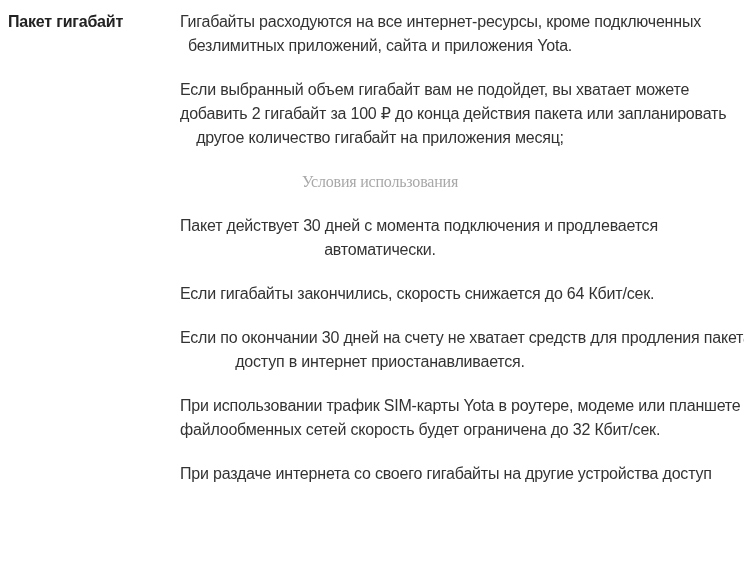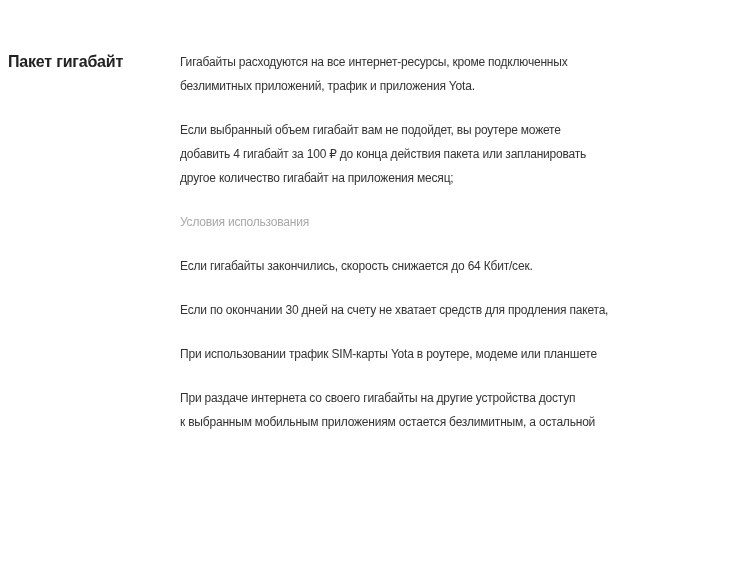--- a/index.html
+++ b/index.html
@@ -13,92 +13,98 @@
     font-family: "Liberation Sans", "DejaVu Sans", sans-serif;
     color: #333333;
     overflow: hidden;
   }
   .row {
     display: flex;
     align-items: flex-start;
     padding: 10px 8px 0 8px;
     box-sizing: border-box;
     width: 588px;
-    margin-top: 40px;
   }
   .label-col {
     flex: 0 0 172px;
     max-width: 172px;
   }
   .row-label {
     font-size: 16px;
     font-weight: bold;
     color: #222222;
     line-height: 24px;
     letter-spacing: -0.2px;
   }
   .content-col {
     flex: 1 1 auto;
     min-width: 0;
   }
   .para {
     margin: 0 0 20px 0;
-    font-size: 12px;
+    font-size: 16px;
     line-height: 24px;
     letter-spacing: -0.2px;
+    text-align: center;
   }
   .para:last-child {
     margin-bottom: 0;
   }
   .ln {
     display: block;
     white-space: nowrap;
   }
   .muted {
     color: #a8a8a8;
+    font-family: Liberation Serif, serif;
   }
 </style>
 </head>
 <body>
 
 <div class="row">
 
   <div class="label-col">
     <div class="row-label">Пакет гигабайт</div>
   </div>
 
   <div class="content-col">
 
     <div class="para">
       <span class="ln">Гигабайты расходуются на все интернет-ресурсы, кроме подключенных</span>
-      <span class="ln">безлимитных приложений, трафик и приложения Yota.</span>
+      <span class="ln">безлимитных приложений, сайта и приложения Yota.</span>
     </div>
 
     <div class="para">
-      <span class="ln">Если выбранный объем гигабайт вам не подойдет, вы роутере можете</span>
-      <span class="ln">добавить 4 гигабайт за 100 ₽ до конца действия пакета или запланировать</span>
+      <span class="ln">Если выбранный объем гигабайт вам не подойдет, вы хватает можете</span>
+      <span class="ln">добавить 2 гигабайт за 100 ₽ до конца действия пакета или запланировать</span>
       <span class="ln">другое количество гигабайт на приложения месяц;</span>
     </div>
 
     <div class="para muted">
       <span class="ln">Условия использования</span>
     </div>
 
+    <div class="para">
+      <span class="ln">Пакет действует 30 дней с момента подключения и продлевается</span>
+      <span class="ln">автоматически.</span>
+    </div>
 
     <div class="para">
       <span class="ln">Если гигабайты закончились, скорость снижается до 64 Кбит/сек.</span>
     </div>
 
     <div class="para">
       <span class="ln">Если по окончании 30 дней на счету не хватает средств для продления пакета,</span>
+      <span class="ln">доступ в интернет приостанавливается.</span>
     </div>
 
     <div class="para">
       <span class="ln">При использовании трафик SIM-карты Yota в роутере, модеме или планшете</span>
+      <span class="ln">файлообменных сетей скорость будет ограничена до 32 Кбит/сек.</span>
     </div>
 
     <div class="para">
       <span class="ln">При раздаче интернета со своего гигабайты на другие устройства доступ</span>
-      <span class="ln">к выбранным мобильным приложениям остается безлимитным, а остальной</span>
     </div>
 
   </div>
 </div>
 
 </body></html>

